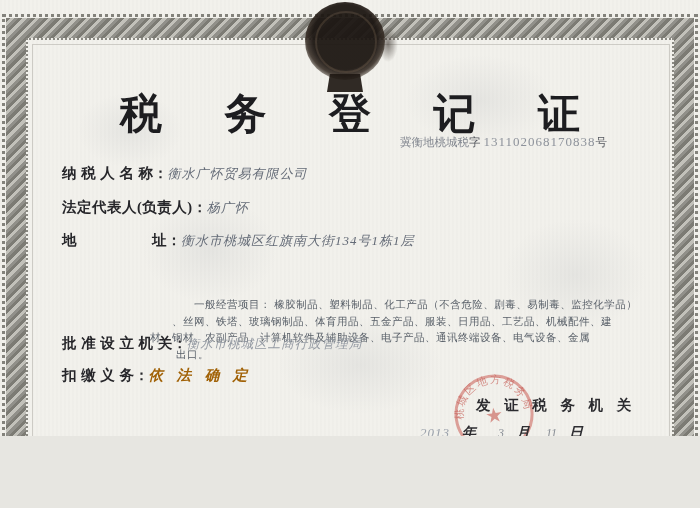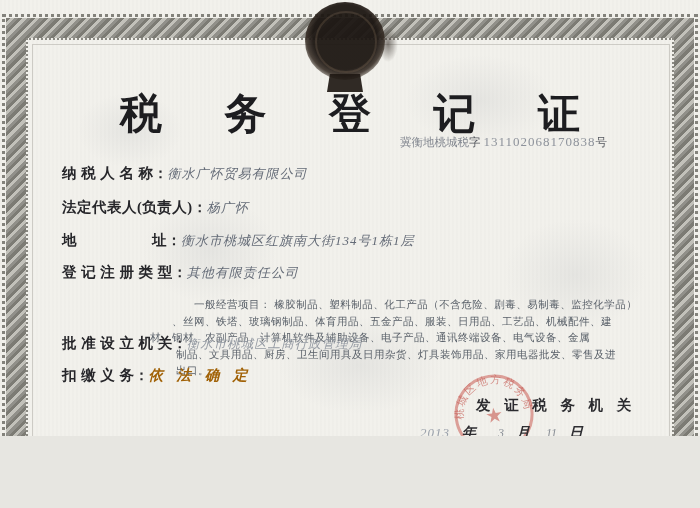--- a/index.html
+++ b/index.html
@@ -153,29 +153,25 @@
   </div>
 
   <div class="row r1">
     <span class="lab">法定代表人(负责人)</span><span class="col">：</span><span class="val">杨广怀</span>
   </div>
 
   <div class="row r2">
     <span class="lab">地　　　　　址</span><span class="col">：</span><span class="val">衡水市桃城区红旗南大街134号1栋1层</span>
   </div>
 
-  <div class="row r3">
-    <span class="lab">登 记 注 册 类 型</span><span class="col">：</span><span class="val">其他有限责任公司</span>
-  </div>
 
   <div class="scope">
     <div class="l0">一般经营项目： 橡胶制品、塑料制品、化工产品（不含危险、剧毒、易制毒、监控化学品）</div>
     <div class="l1">、丝网、铁塔、玻璃钢制品、体育用品、五金产品、服装、日用品、工艺品、机械配件、建</div>
     <div class="l2">材、钢材、农副产品、计算机软件及辅助设备、电子产品、通讯终端设备、电气设备、金属</div>
-    <div class="l3">制品、文具用品、厨房、卫生间用具及日用杂货、灯具装饰用品、家用电器批发、零售及进</div>
     <div class="l4">出口。</div>
   </div>
 
   <div class="row r5">
     <span class="lab">批 准 设 立 机 关</span><span class="col">：</span><span class="val">衡水市桃城区工商行政管理局</span>
   </div>
 
   <div class="row r6">
     <span class="lab">扣 缴 义 务</span><span class="col">：</span><span class="val v-strong">依 法 确 定</span>
   </div>

